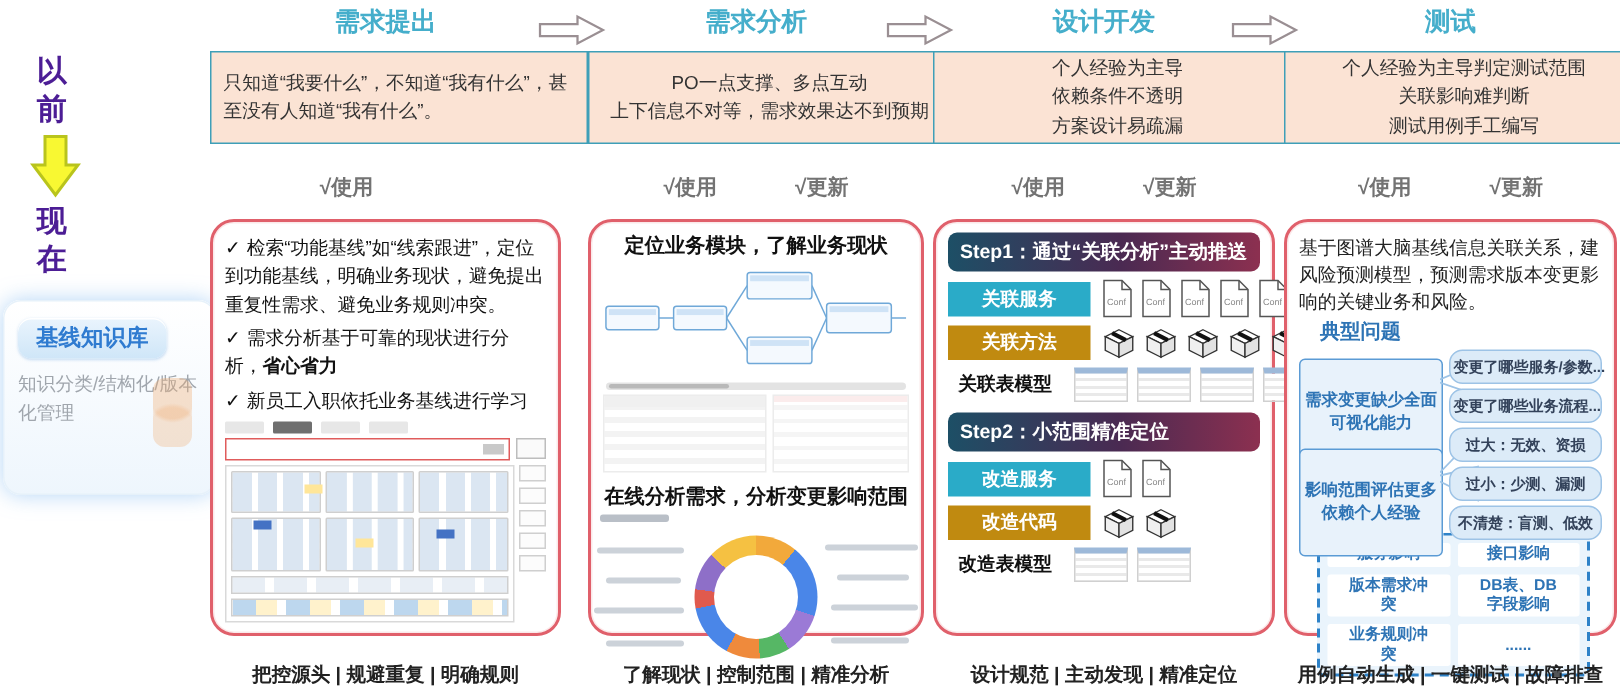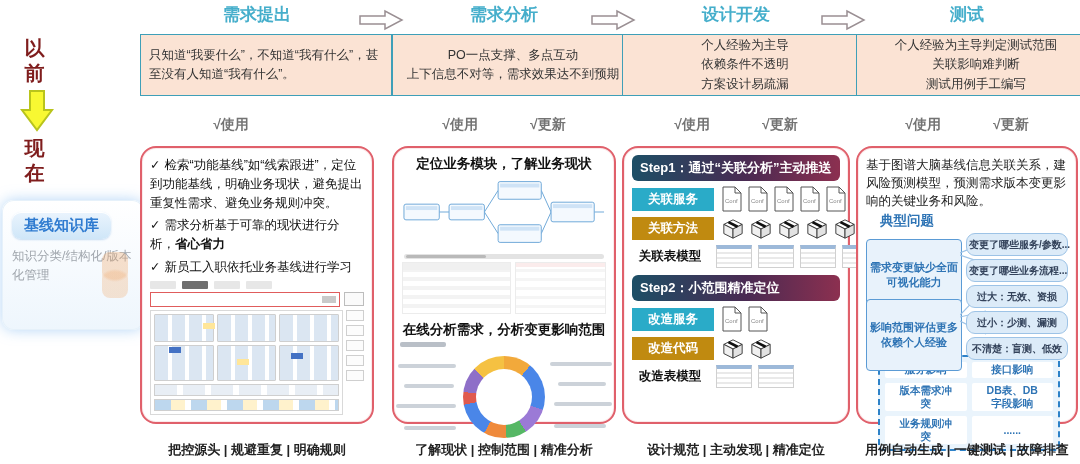--- a/index.html
+++ b/index.html
@@ -1,20 +1,20 @@
 <!DOCTYPE html>
 <html><head>
 <meta charset="utf-8">
 <style>
   html,body{margin:0;padding:0;background:#fff;}
   body{font-family:"Liberation Sans","DejaVu Sans",sans-serif;}
   .canvas{position:relative;width:1080px;height:464px;background:#fff;overflow:hidden;}
 
   
-  .era{position:absolute;width:26px;font-size:20px;font-weight:bold;color:#7f1d1d;line-height:1.25;text-align:center;letter-spacing:1px;}
+  .era{position:absolute;width:26px;font-size:20px;font-weight:bold;color:#4c1d95;line-height:1.25;text-align:center;letter-spacing:1px;}
   .era-before{left:22px;top:36px;}
   .era-now{left:22px;top:136px;}
   .down-arrow{position:absolute;left:20px;top:90px;}
   .kb-card{position:absolute;left:2px;top:200px;width:142px;height:130px;border-radius:12px;
     background:linear-gradient(180deg,#ffffff,#eef6fd);
     box-shadow:0 0 14px rgba(120,180,240,.55), inset 0 0 0 1px #e6f1fa;}
   .kb-card::after{content:"";position:absolute;right:16px;top:52px;width:26px;height:46px;border-radius:8px;
     background:radial-gradient(circle at 50% 25%,rgba(240,170,110,.35) 0 42%,transparent 50%),
                radial-gradient(circle at 50% 78%,rgba(240,170,110,.30) 0 42%,transparent 50%);}
   .kb-pill{display:inline-block;margin:12px 0 8px 10px;background:linear-gradient(180deg,#eaf4fd,#cfe6f8);
@@ -80,21 +80,21 @@
   .donut{position:absolute;left:50%;top:52%;transform:translate(-50%,-50%);width:82px;height:82px;border-radius:50%;
     background:conic-gradient(#f2a93b 0 11%,#4a86e8 11% 30%,#9b7ad6 30% 41%,#56b765 41% 49%,#ef8a3c 49% 58%,#4a86e8 58% 72%,#e05a4e 72% 77%,#8e6fc8 77% 87%,#f5c142 87% 100%);}
   .donut::after{content:"";position:absolute;inset:13px;background:#fff;border-radius:50%;}
   .dlabel{position:absolute;height:4px;background:#ccd2d9;border-radius:2px;}
   .dcap{position:absolute;left:6px;top:0;width:46px;height:5px;background:#b9bfc7;border-radius:2px;}
 
   
   .stepbanner{margin:7px 8px 5px;border-radius:6px;padding:4px 8px;color:#fff;font-weight:bold;font-size:13px;
     background:linear-gradient(90deg,#1d4f66 0%,#4a2a52 55%,#8c3050 100%);}
   .row3{display:flex;align-items:center;margin:5px 8px;}
-  .label-chip{width:82px;box-sizing:border-box;text-align:center;padding:3px 2px;font-weight:bold;font-size:12.5px;flex:none;}
+  .label-chip{width:95px;box-sizing:border-box;text-align:center;padding:3px 2px;font-weight:bold;font-size:12.5px;flex:none;}
   .teal{background:#2aabc8;color:#fff;}
   .gold{background:#c08a10;color:#fff;}
   .plainlab{color:#111;font-weight:bold;font-size:12.5px;width:76px;flex:none;text-align:center;}
   .icons{display:flex;gap:6px;margin-left:8px;align-items:center;}
   .tstrip{width:34px;height:18px;border:1px solid #d0d0d0;border-top:4px solid #9db9d9;
     background:repeating-linear-gradient(180deg,#fff 0 3px,#e9e9e9 3px 5px);}
 
   
   .c4pad{padding:6px 8px 0;}
   .intro{font-size:12.5px;color:#222;line-height:1.45;margin:2px 0 2px;}

